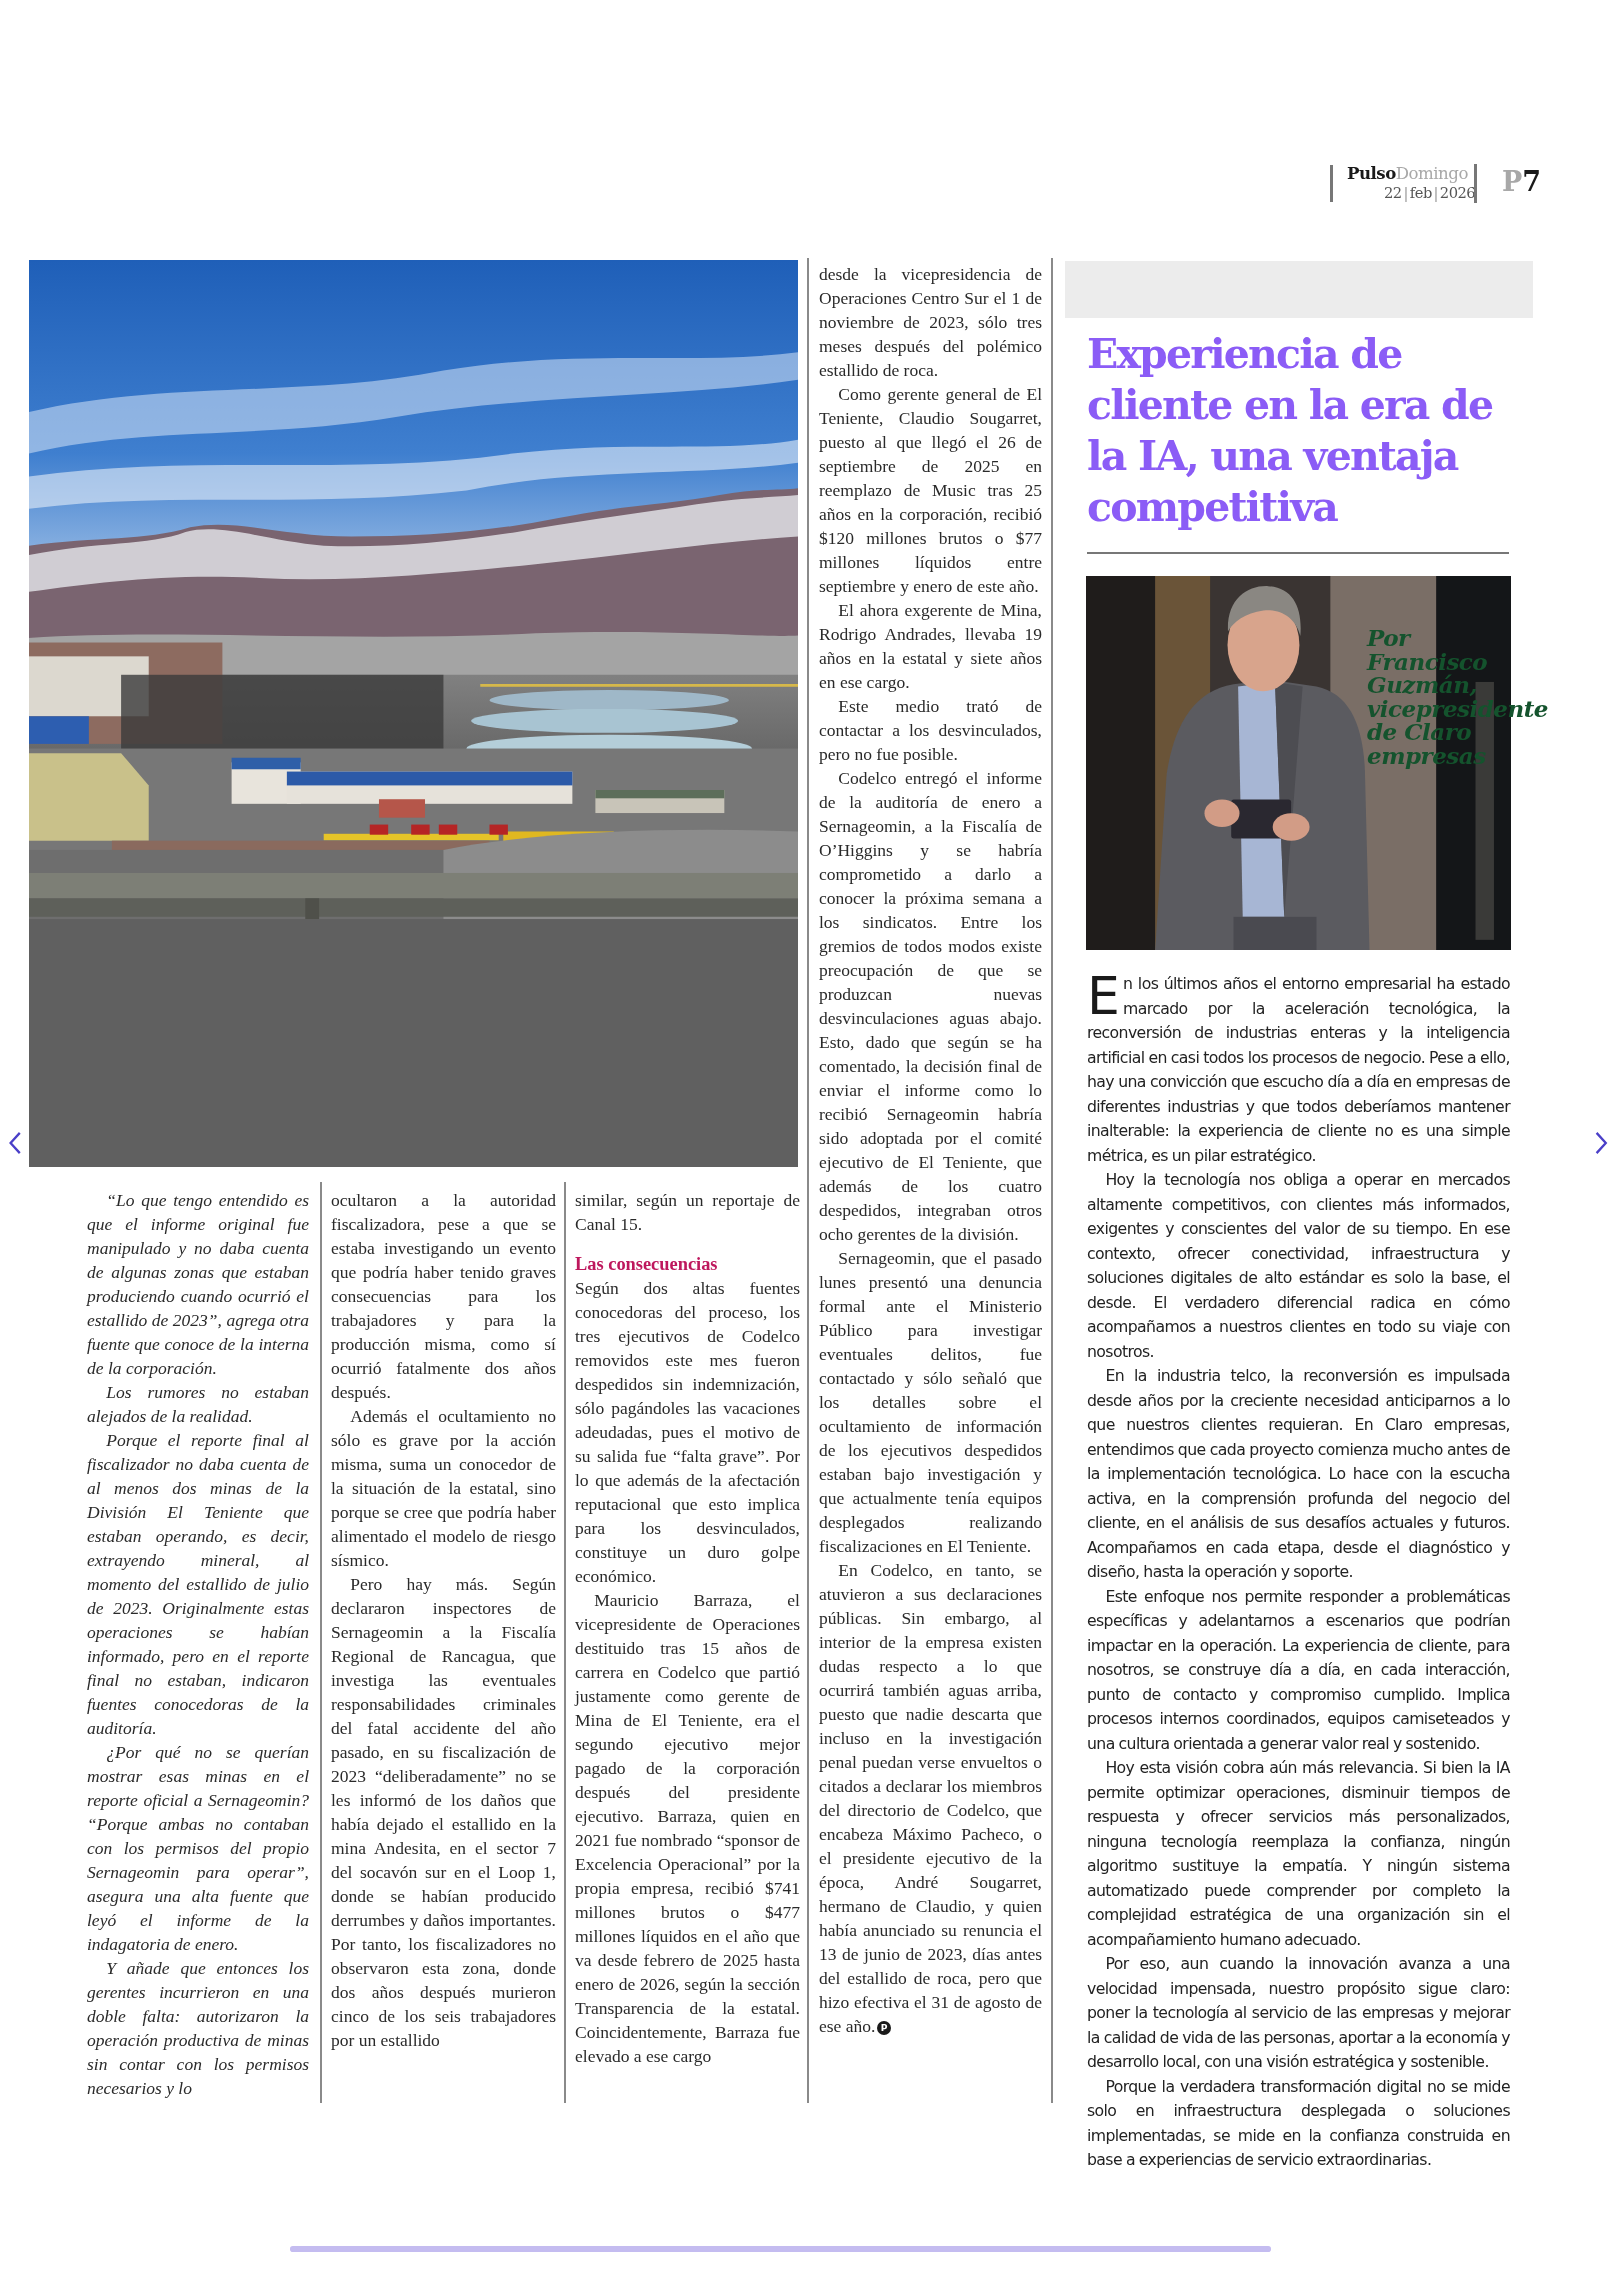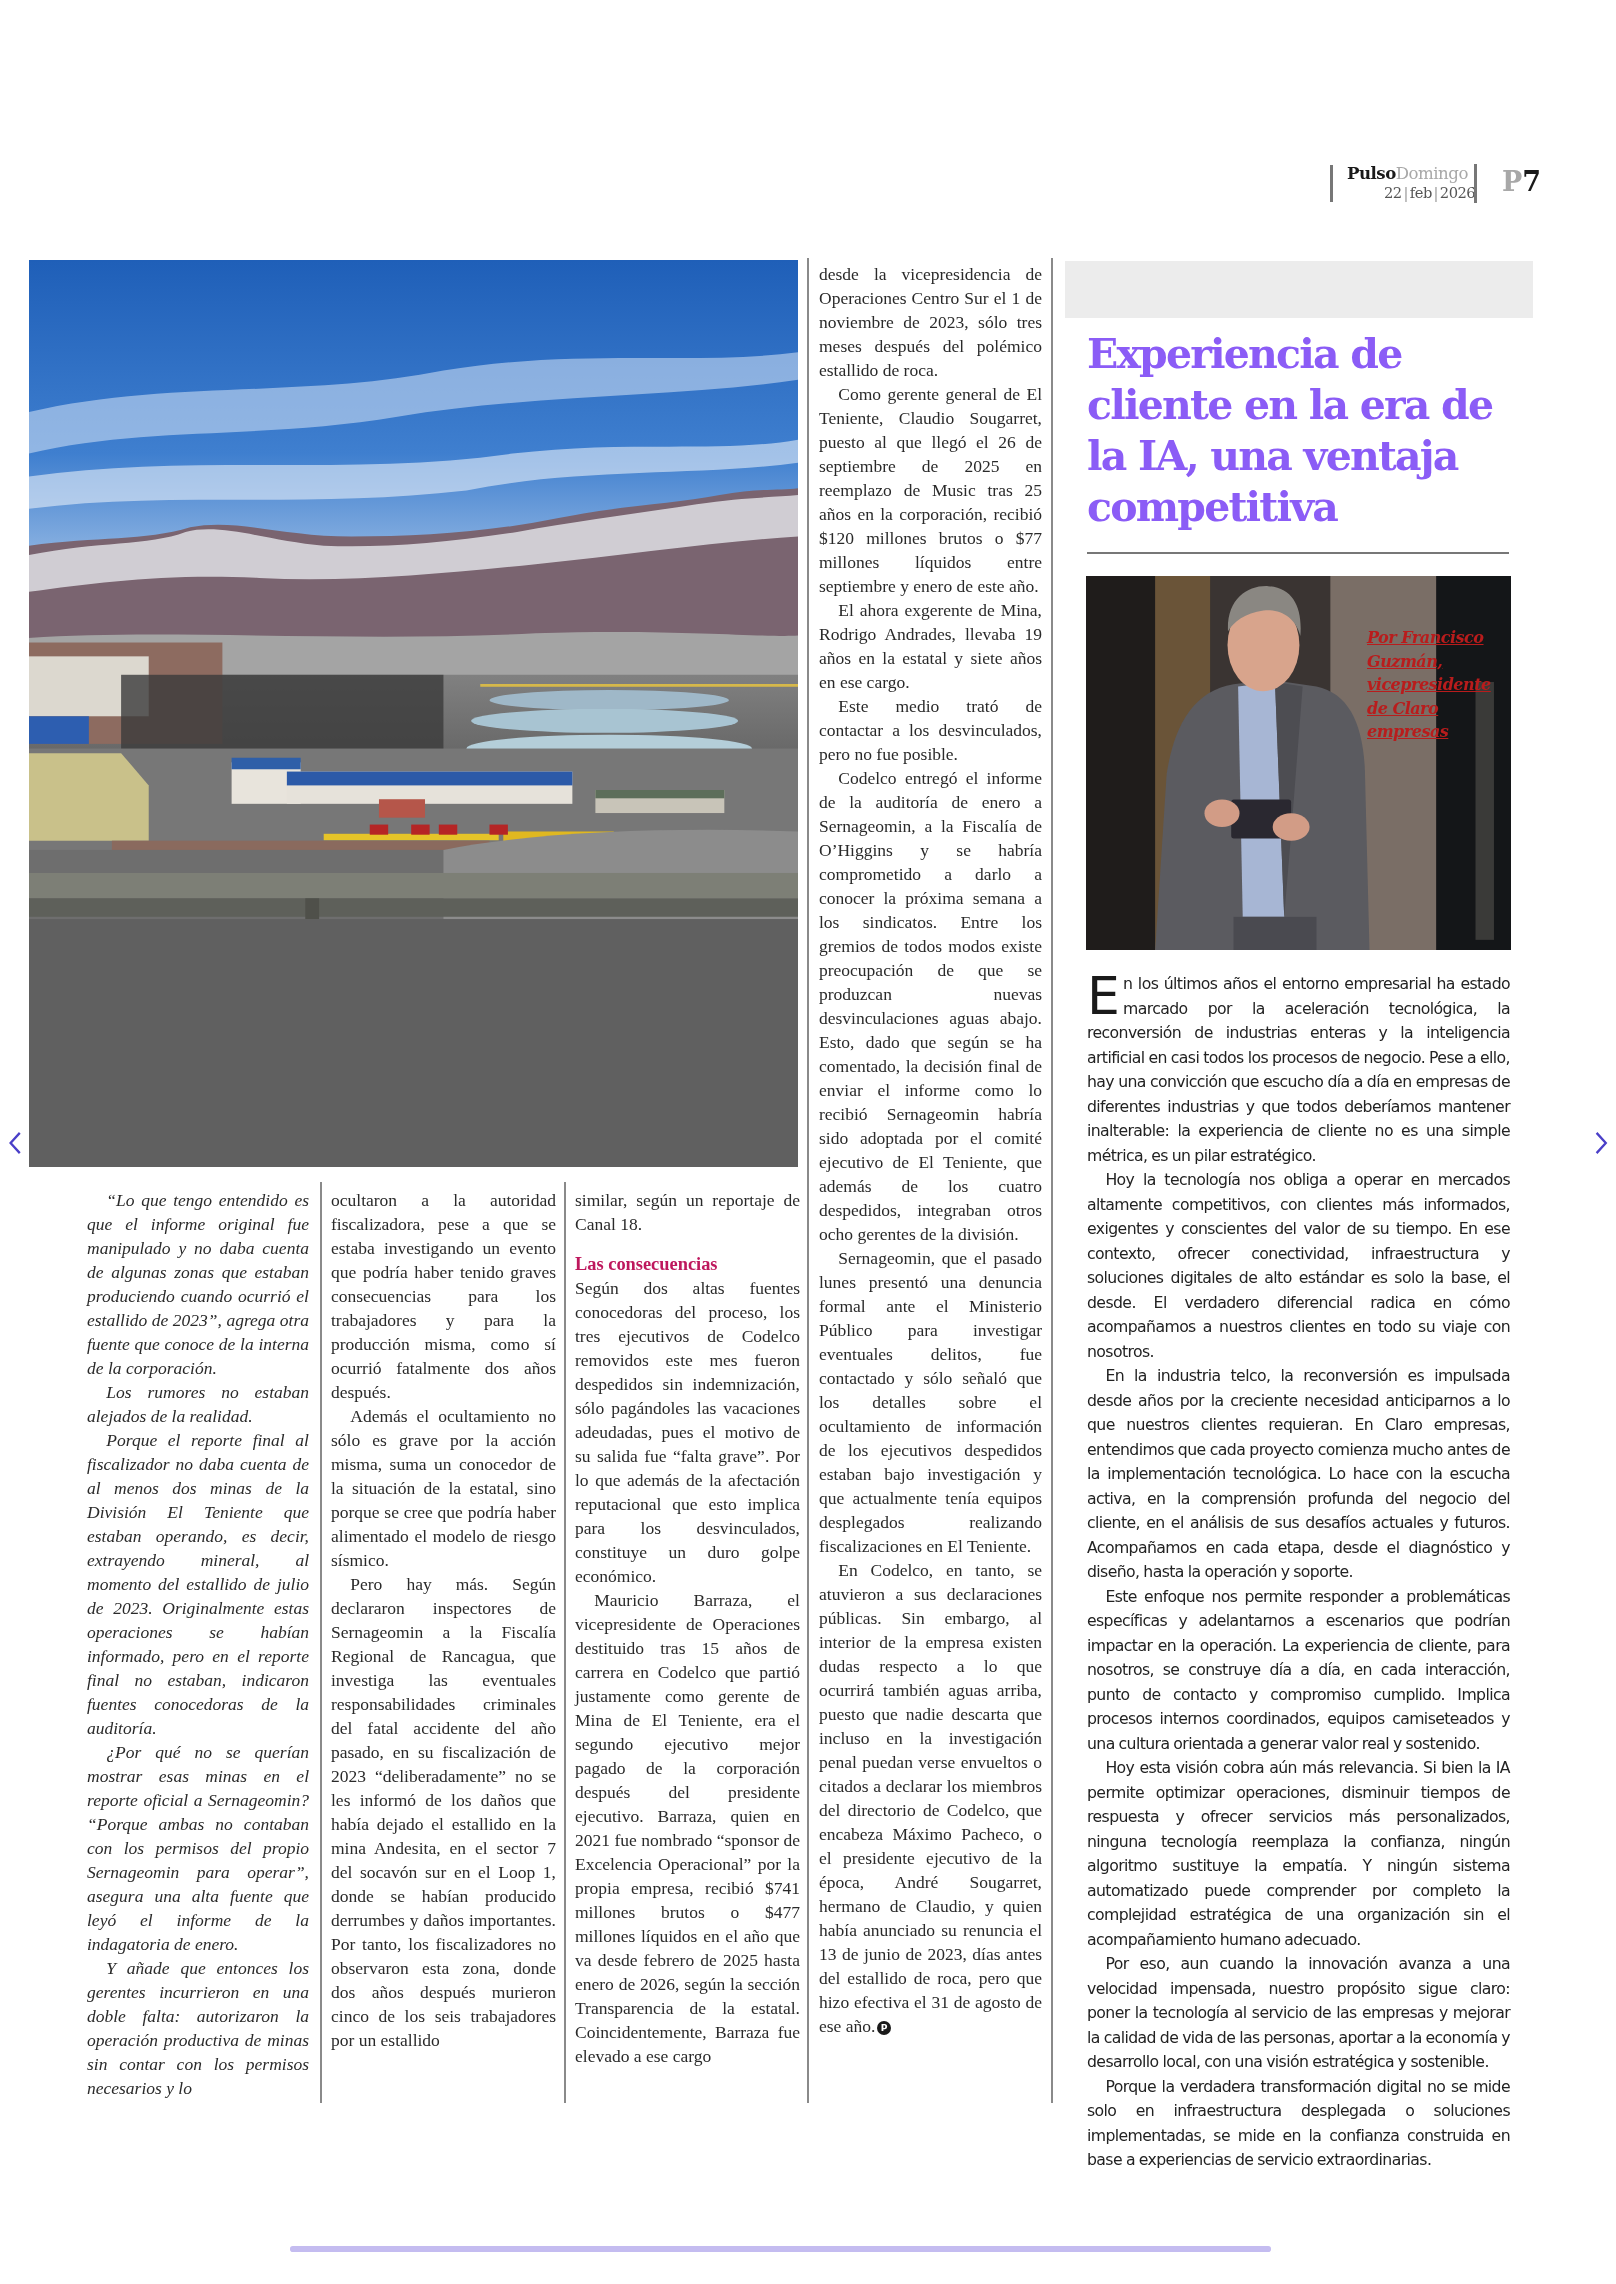--- a/index.html
+++ b/index.html
@@ -25,21 +25,21 @@
   .col p.noind { text-indent:0; }
   .col h3 { margin:15.7px 0 0 0; font-family:"Liberation Serif", serif; font-weight:bold; font-size:18.4px; line-height:24px; color:#be185d; }
   .vrule { position:absolute; width:2.3px; background:#8a8a8a; }
 
   
   .grey-box { position:absolute; left:1065px; top:261px; width:468px; height:57px; background:#ececec; }
   .headline { position:absolute; left:1087px; top:329px; width:433px; font-family:"DejaVu Serif", serif; font-weight:bold; font-size:41px; line-height:51px; letter-spacing:-1.8px; color:#8b5cf6; }
   .hl-rule { position:absolute; left:1087px; top:552px; width:422px; height:1.8px; background:#777; }
   .portrait { position:absolute; left:1086px; top:576px; width:425px; height:374px; overflow:hidden; }
   .portrait svg { width:100%; height:100%; display:block; }
-  .byline { position:absolute; left:1367px; top:626px; width:138px; font-family:"DejaVu Serif", serif; font-style:italic; font-weight:bold; font-size:16px; line-height:23.5px; color:#b91c1c; letter-spacing:-0.5px;text-decoration:underline; }
+  .byline { position:absolute; left:1367px; top:626px; width:138px; font-family:"DejaVu Serif", serif; font-style:italic; font-weight:bold; font-size:23px; line-height:23.5px; color:#14532d; letter-spacing:-0.5px; }
   .op-body { position:absolute; left:1087px; top:972px; width:423px; font-family:"DejaVu Sans", sans-serif; font-size:15.7px; line-height:24.5px; color:#222; text-align:justify; letter-spacing:-0.6px; word-spacing:-0.5px; }
   .op-body p { margin:0; text-indent:18.4px; }
   .op-body p.first { text-indent:0; }
   .dropcap { float:left; font-family:"DejaVu Sans", sans-serif; font-size:52px; line-height:42px; margin:2.8px 3.7px 0 0; color:#1a1a1a; }
 
   
   .nav-arrow { position:absolute; width:18.4px; height:28px; cursor:pointer; }
   .scrollbar { position:absolute; left:290px; top:2246px; width:981px; height:5.5px; background:#c4bcf0; border-radius:2.8px; }
 </style>
 </head>
@@ -121,21 +121,21 @@
 <div class="vrule" style="left:320px; top:1182px; height:921px;"></div>
 
 <div class="col" style="left:331px; top:1182px; width:225px;">
   <p class="noind">ocultaron a la autoridad fiscalizadora, pese a que se estaba investigando un evento que podría haber tenido graves consecuencias para los trabajadores y para la producción misma, como sí ocurrió fatalmente dos años después.</p>
   <p>Además el ocultamiento no sólo es grave por la acción misma, suma un conocedor de la situación de la estatal, sino porque se cree que podría haber alimentado el modelo de riesgo sísmico.</p>
   <p>Pero hay más. Según declararon inspectores de Sernageomin a la Fiscalía Regional de Rancagua, que investiga las eventuales responsabilidades criminales del fatal accidente del año pasado, en su fiscalización de 2023 “deliberadamente” no se les informó de los daños que había dejado el estallido en la mina Andesita, en el sector 7 del socavón sur en el Loop 1, donde se habían producido derrumbes y daños importantes. Por tanto, los fiscalizadores no observaron esta zona, donde dos años después murieron cinco de los seis trabajadores por un estallido</p>
 </div>
 <div class="vrule" style="left:564px; top:1182px; height:921px;"></div>
 
 <div class="col" style="left:575px; top:1182px; width:225px;">
-  <p class="noind">similar, según un reportaje de Canal 18.</p>
+  <p class="noind">similar, según un reportaje de Canal 15.</p>
   <h3>Las consecuencias</h3>
   <p class="noind">Según dos altas fuentes conocedoras del proceso, los tres ejecutivos de Codelco removidos este mes fueron despedidos sin indemnización, sólo pagándoles las vacaciones adeudadas, pues el motivo de su salida fue “falta grave”. Por lo que además de la afectación reputacional que esto implica para los desvinculados, constituye un duro golpe económico.</p>
   <p>Mauricio Barraza, el vicepresidente de Operaciones destituido tras 15 años de carrera en Codelco que partió justamente como gerente de Mina de El Teniente, era el segundo ejecutivo mejor pagado de la corporación después del presidente ejecutivo. Barraza, quien en 2021 fue nombrado “sponsor de Excelencia Operacional” por la propia empresa, recibió $741 millones brutos o $477 millones líquidos en el año que va desde febrero de 2025 hasta enero de 2026, según la sección Transparencia de la estatal. Coincidentemente, Barraza fue elevado a ese cargo</p>
 </div>
 <div class="vrule" style="left:807px; top:258px; height:1845px;"></div>
 
 <div class="col" style="left:819px; top:256px; width:223px;">
   <p class="noind">desde la vicepresidencia de Operaciones Centro Sur el 1 de noviembre de 2023, sólo tres meses después del polémico estallido de roca.</p>
   <p>Como gerente general de El Teniente, Claudio Sougarret, puesto al que llegó el 26 de septiembre de 2025 en reemplazo de Music tras 25 años en la corporación, recibió $120 millones brutos o $77 millones líquidos entre septiembre y enero de este año.</p>
   <p>El ahora exgerente de Mina, Rodrigo Andrades, llevaba 19 años en la estatal y siete años en ese cargo.</p>

